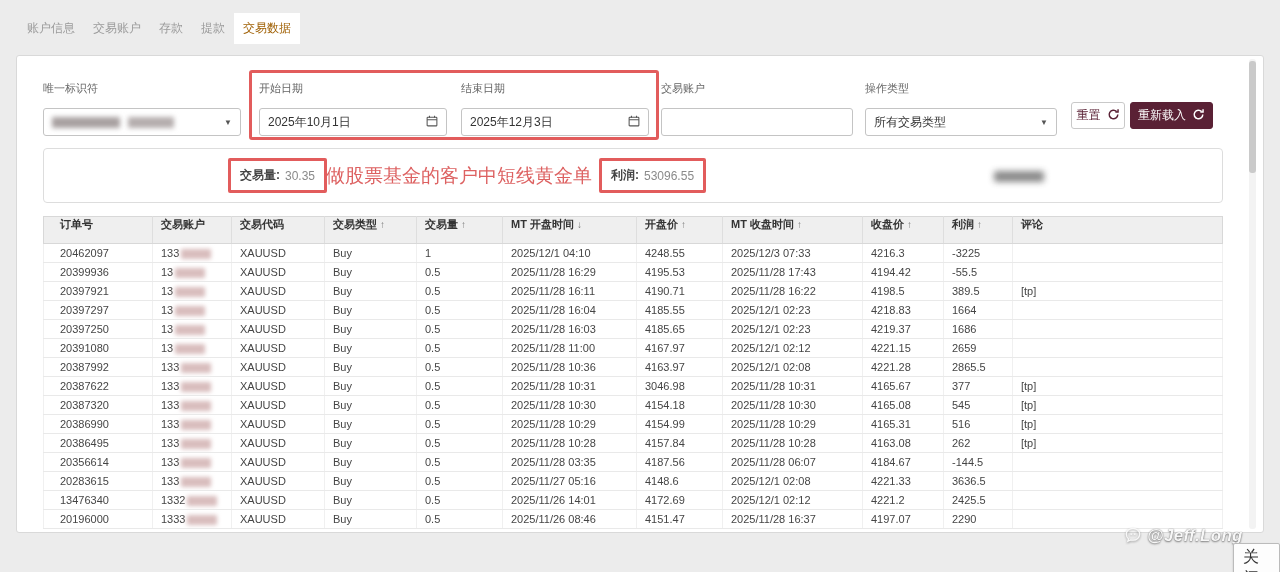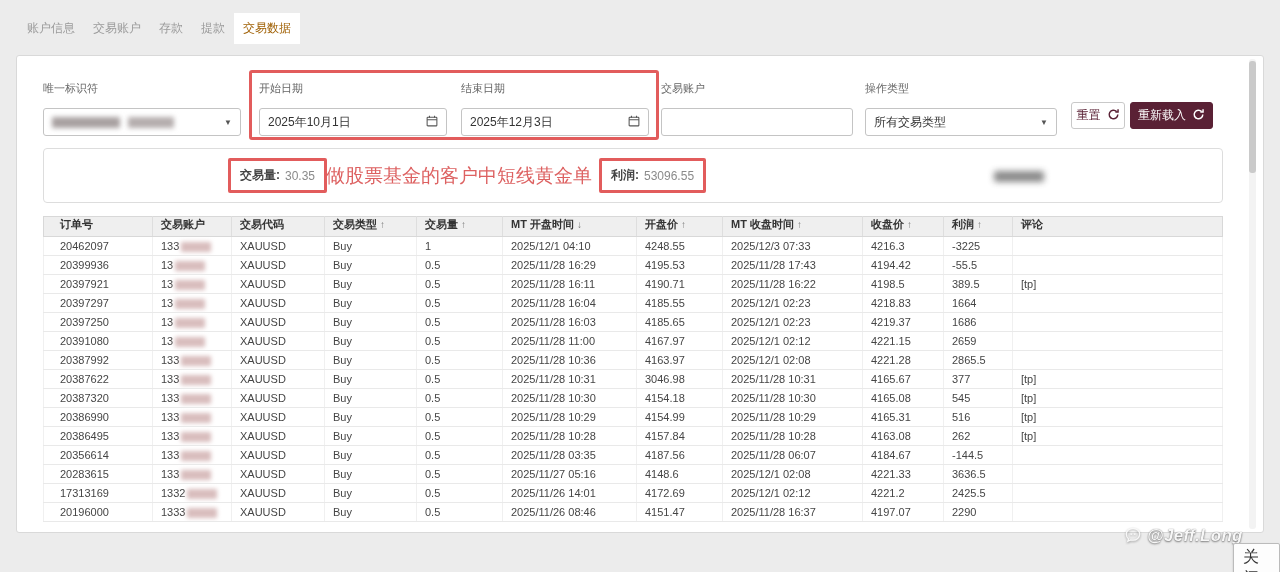--- a/index.html
+++ b/index.html
@@ -65,21 +65,21 @@
   }
   .name-blur { position:absolute; left:950px; top:22px; width:50px; height:11px;
     background:#6e6e6e; filter:blur(3px); border-radius:2px; opacity:.8; }
 
   
   .table-wrap { position:absolute; left:26px; top:160px; width:1180px; }
   table { width:100%; border-collapse:collapse; table-layout:fixed; font-size:11px; color:#454545; }
   th {
     background:#efefef; border-top:1px solid #d8d8d8; border-bottom:1px solid #d8d8d8;
     border-right:1px solid #dedede; font-weight:bold; text-align:left;
-    height:20px; padding:0 0 4px 8px; color:#333; white-space:nowrap; overflow:hidden;
+    height:20px; padding:0 0 11px 8px; color:#333; white-space:nowrap; overflow:hidden;
   }
   th:first-child { padding-left:16px; border-left:1px solid #d8d8d8; }
   th:last-child { border-right:1px solid #d8d8d8; }
   td {
     border-bottom:1px solid #e9e9e9; border-right:1px solid #f0f0f0;
     height:19px; padding:0 0 0 8px; white-space:nowrap; overflow:hidden; background:#fff;
   }
   td:first-child { padding-left:16px; border-left:1px solid #f0f0f0; }
   td:last-child { border-right:1px solid #f0f0f0; }
   .sort-arrow { font-size:10px; color:#777; margin-left:3px; font-weight:normal; }
@@ -397,21 +397,21 @@
             <td>Buy</td>
             <td>0.5</td>
             <td>2025/11/27 05:16</td>
             <td>4148.6</td>
             <td>2025/12/1 02:08</td>
             <td>4221.33</td>
             <td>3636.5</td>
             <td></td>
           </tr>
           <tr>
-            <td>17313169</td>
+            <td>13476340</td>
             <td><span>1332</span><span class="blur-chip acct-blur"></span></td>
             <td>XAUUSD</td>
             <td>Buy</td>
             <td>0.5</td>
             <td>2025/11/26 14:01</td>
             <td>4172.69</td>
             <td>2025/12/1 02:12</td>
             <td>4221.2</td>
             <td>2425.5</td>
             <td></td>

